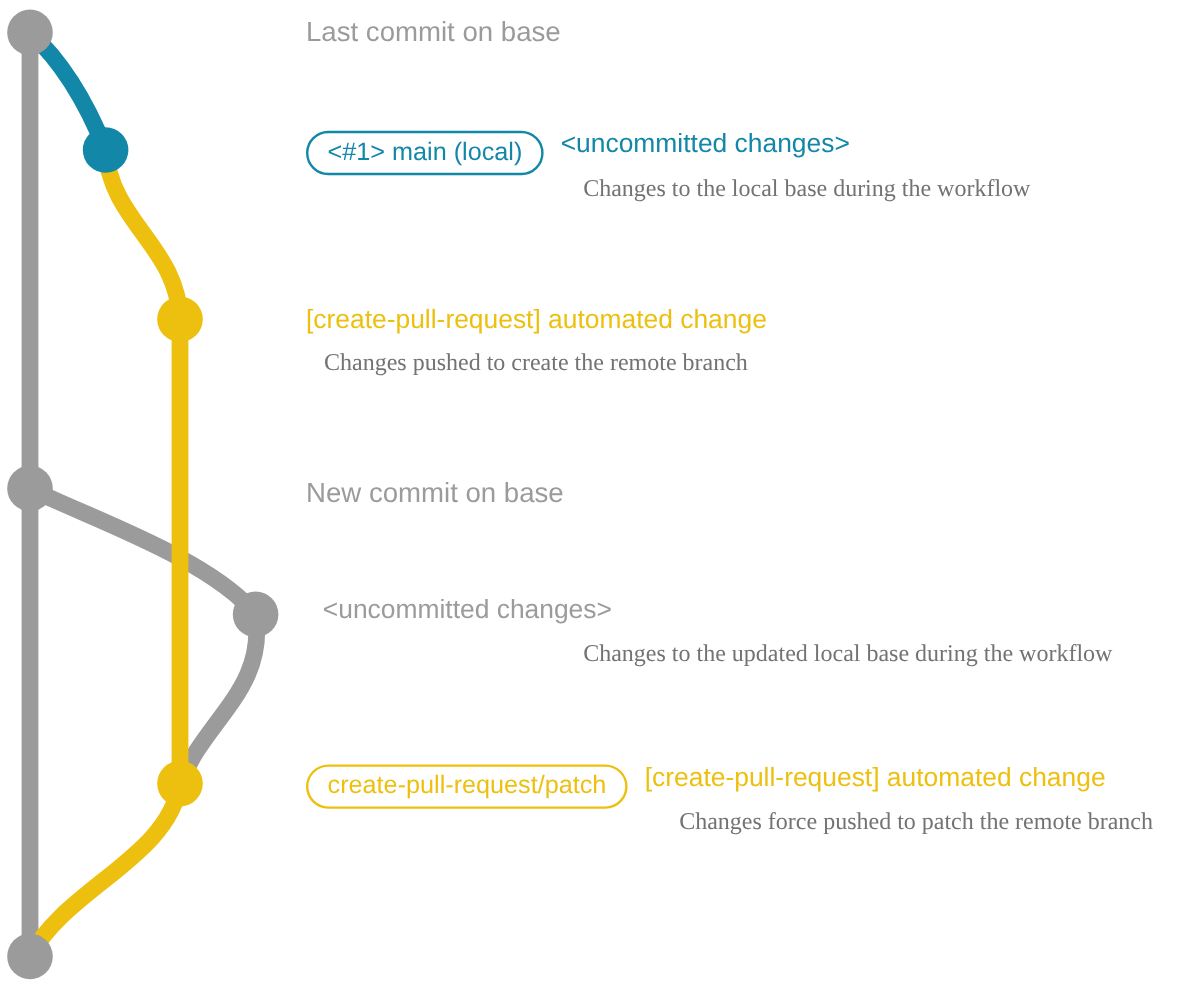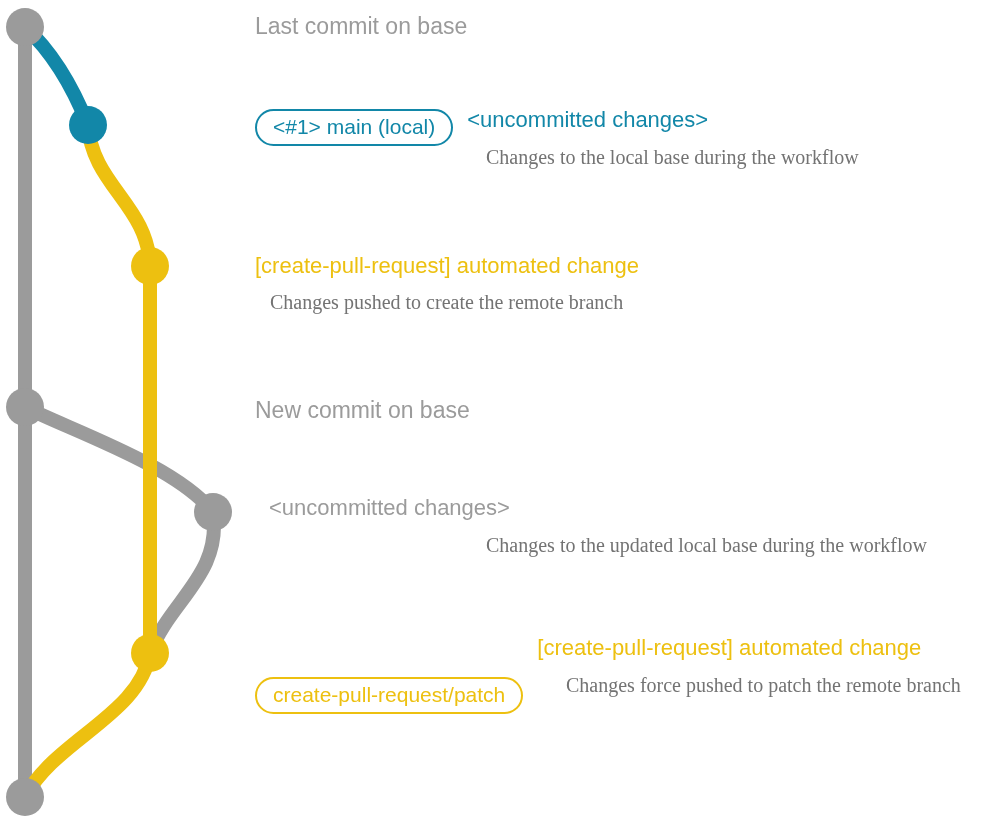--- a/index.html
+++ b/index.html
@@ -39,21 +39,21 @@
     border-radius: 22px;
     padding: 5px 16px 7px 16px;
     font-size: 21px;
     line-height: 1;
     color: #9b9b9b;
     background: #ffffff;
     box-sizing: border-box;
   }
   .pill.blue  { border-color: #1287a8; color: #1287a8; }
   .pill.gray  { border-color: #9b9b9b; color: #9b9b9b; }
-  .pill.yellow{ border-color: #edc010; color: #edc010; margin-top: 40px; }
+  .pill.yellow{ border-color: #edc010; color: #edc010; }
 
   .subject {
     font-size: 22px;
     line-height: 1;
     margin-left: 14px;
   }
   .subject.blue   { color: #1287a8; }
   .subject.gray   { color: #9b9b9b; }
   .subject.yellow { color: #edc010; }
   .subject.standalone { margin-left: 0; }

